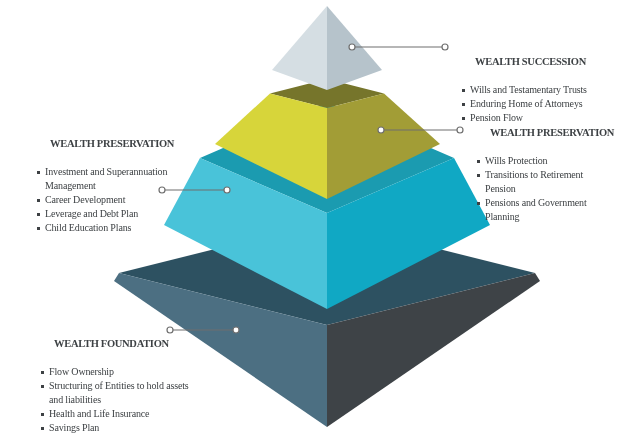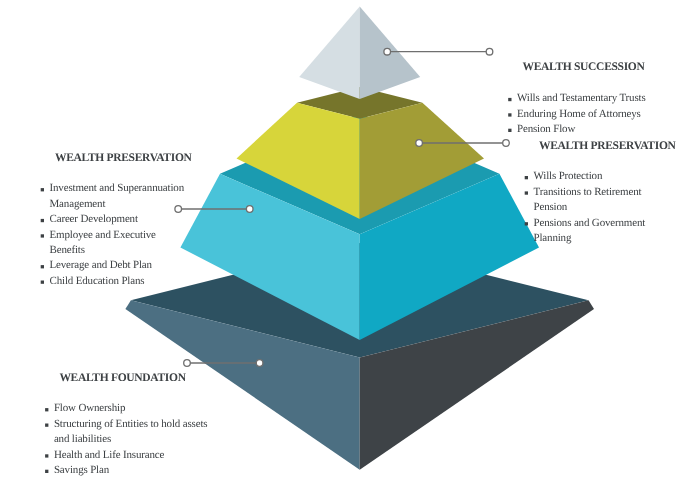--- a/index.html
+++ b/index.html
@@ -98,21 +98,20 @@
       <circle cx="170" cy="330" r="3" stroke-width="1.2" stroke="#6f6f6f"></circle>
       <circle cx="236" cy="330" r="3" stroke-width="1.2" stroke="#6f6f6f"></circle>
     </g>
   </svg>
 
   <div class="label-block block-accumulation">
     <h3>WEALTH PRESERVATION</h3>
     <ul>
       <li>Investment and Superannuation Management</li>
       <li>Career Development</li>
-      <li>Employee and Executive Benefits</li>
       <li>Leverage and Debt Plan</li>
       <li>Child Education Plans</li>
     </ul>
   </div>
 
   <div class="label-block block-succession">
     <h3>WEALTH SUCCESSION</h3>
     <ul>
       <li>Wills and Testamentary Trusts</li>
       <li>Enduring Home of Attorneys</li>

